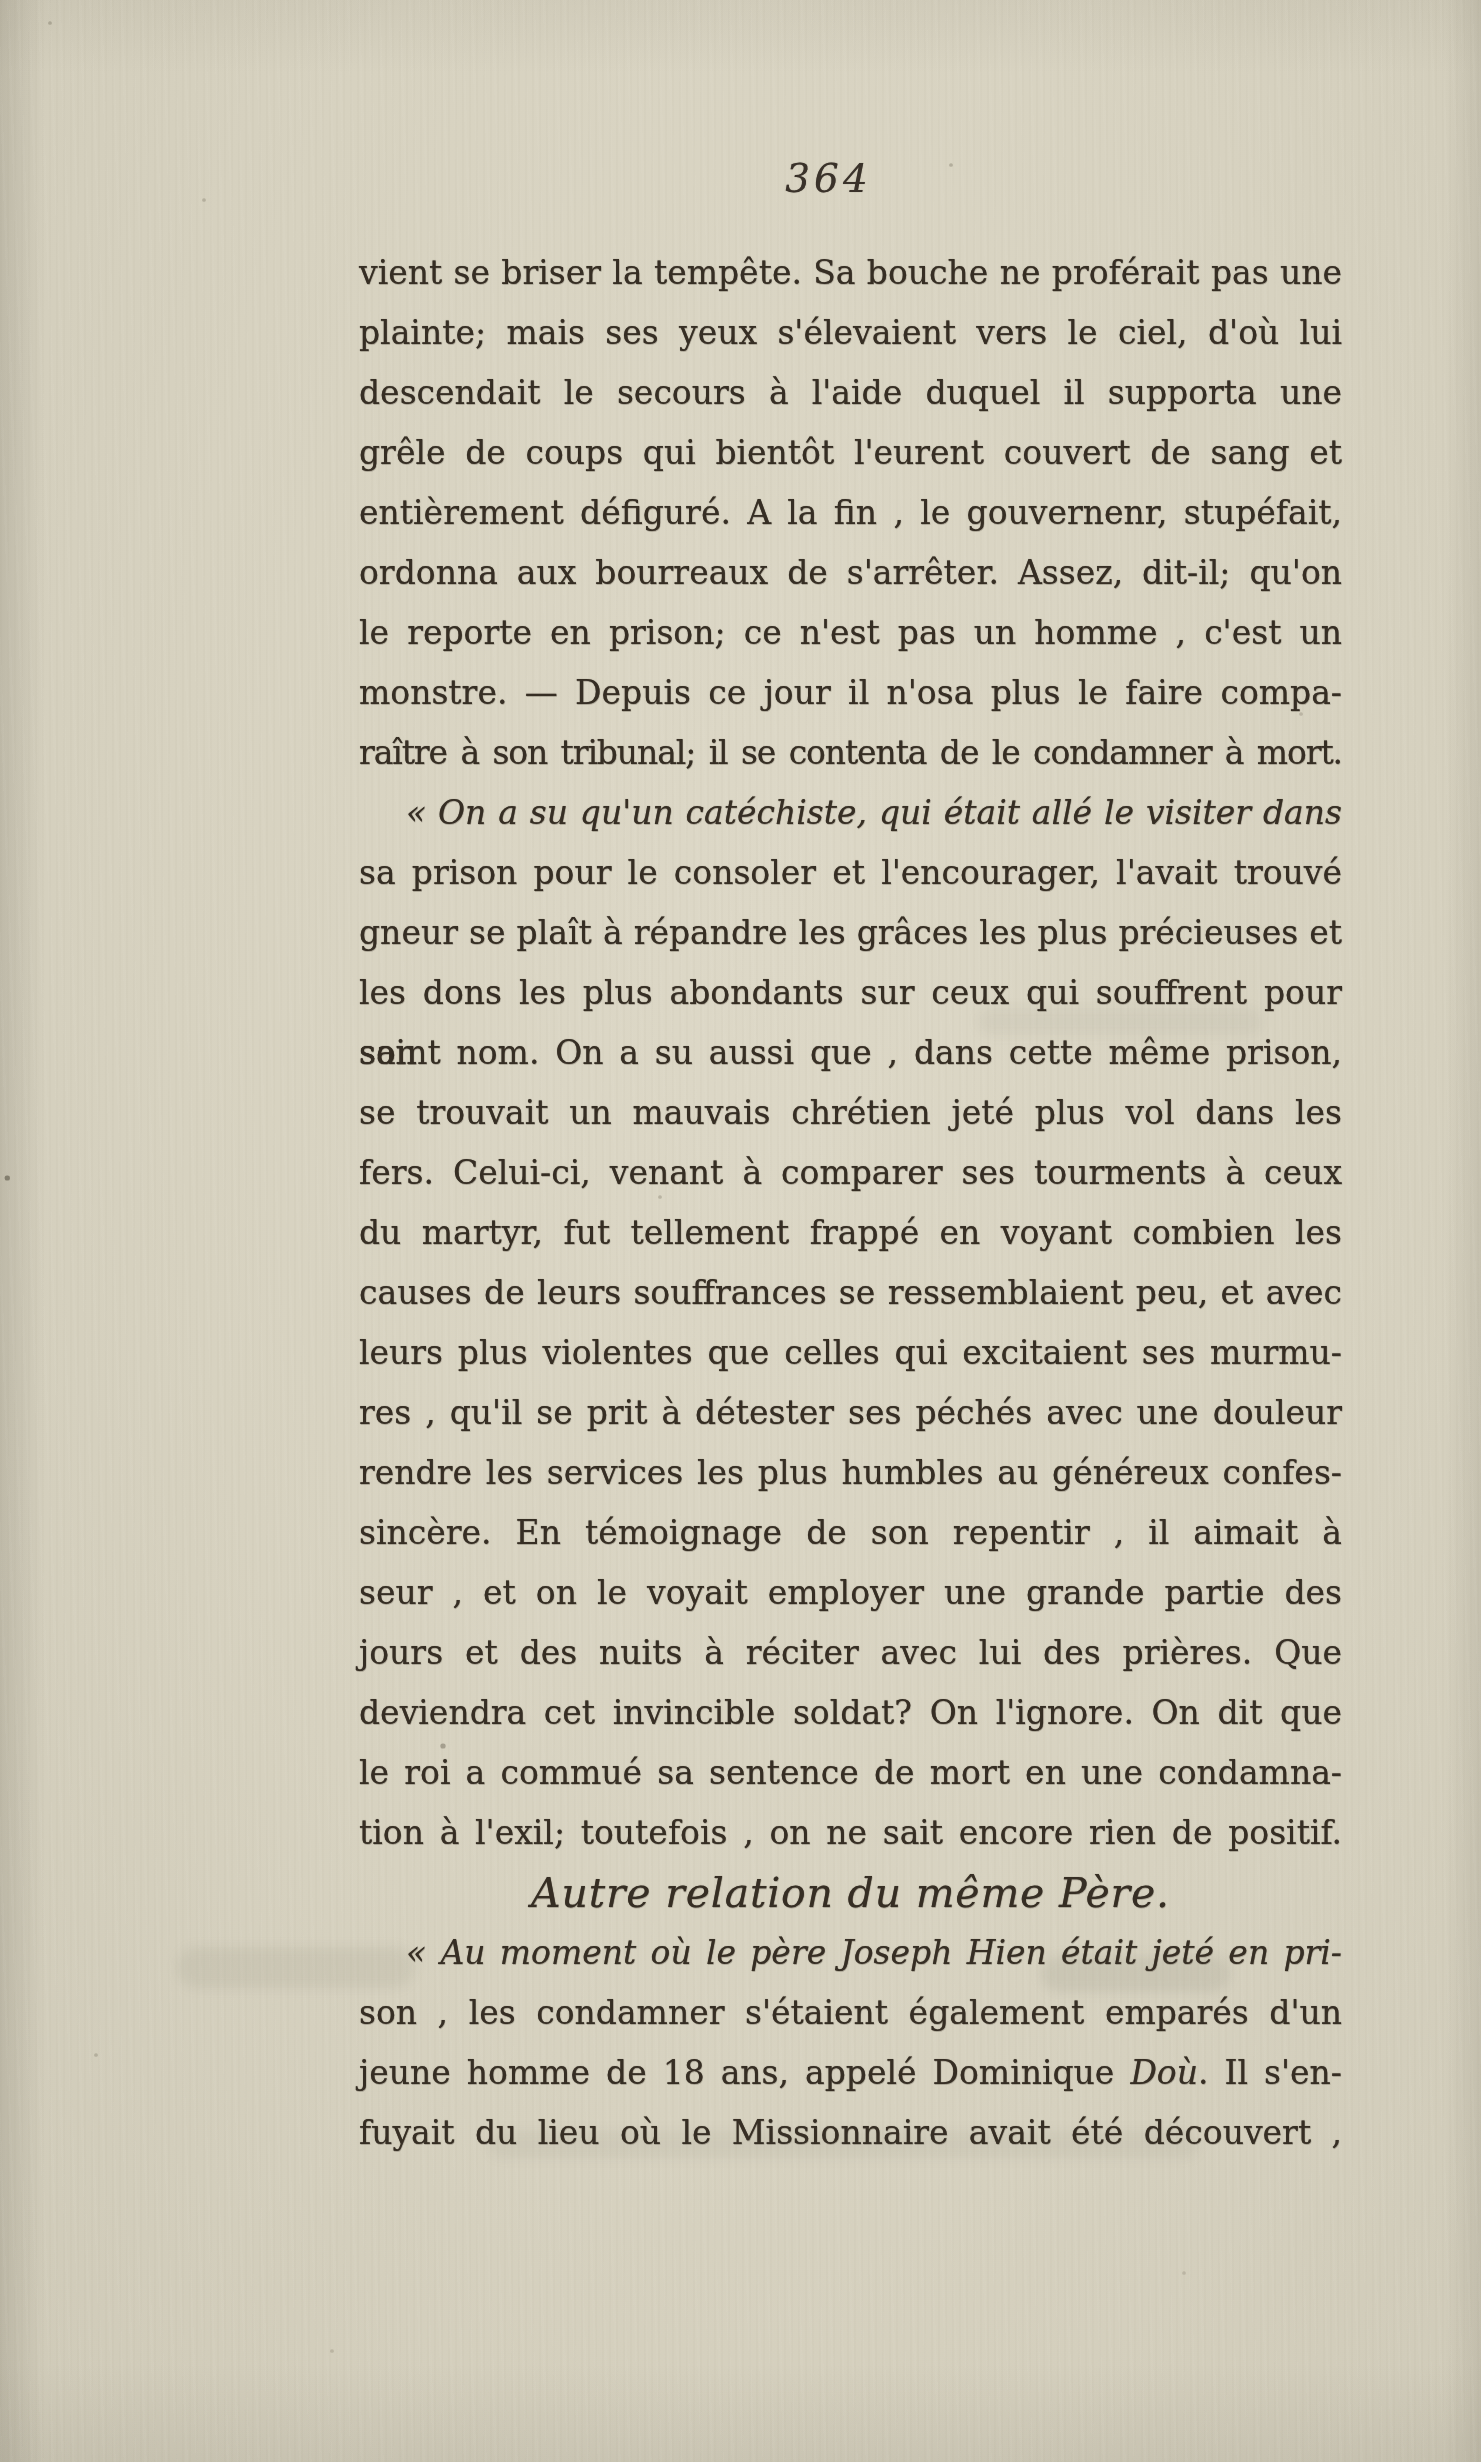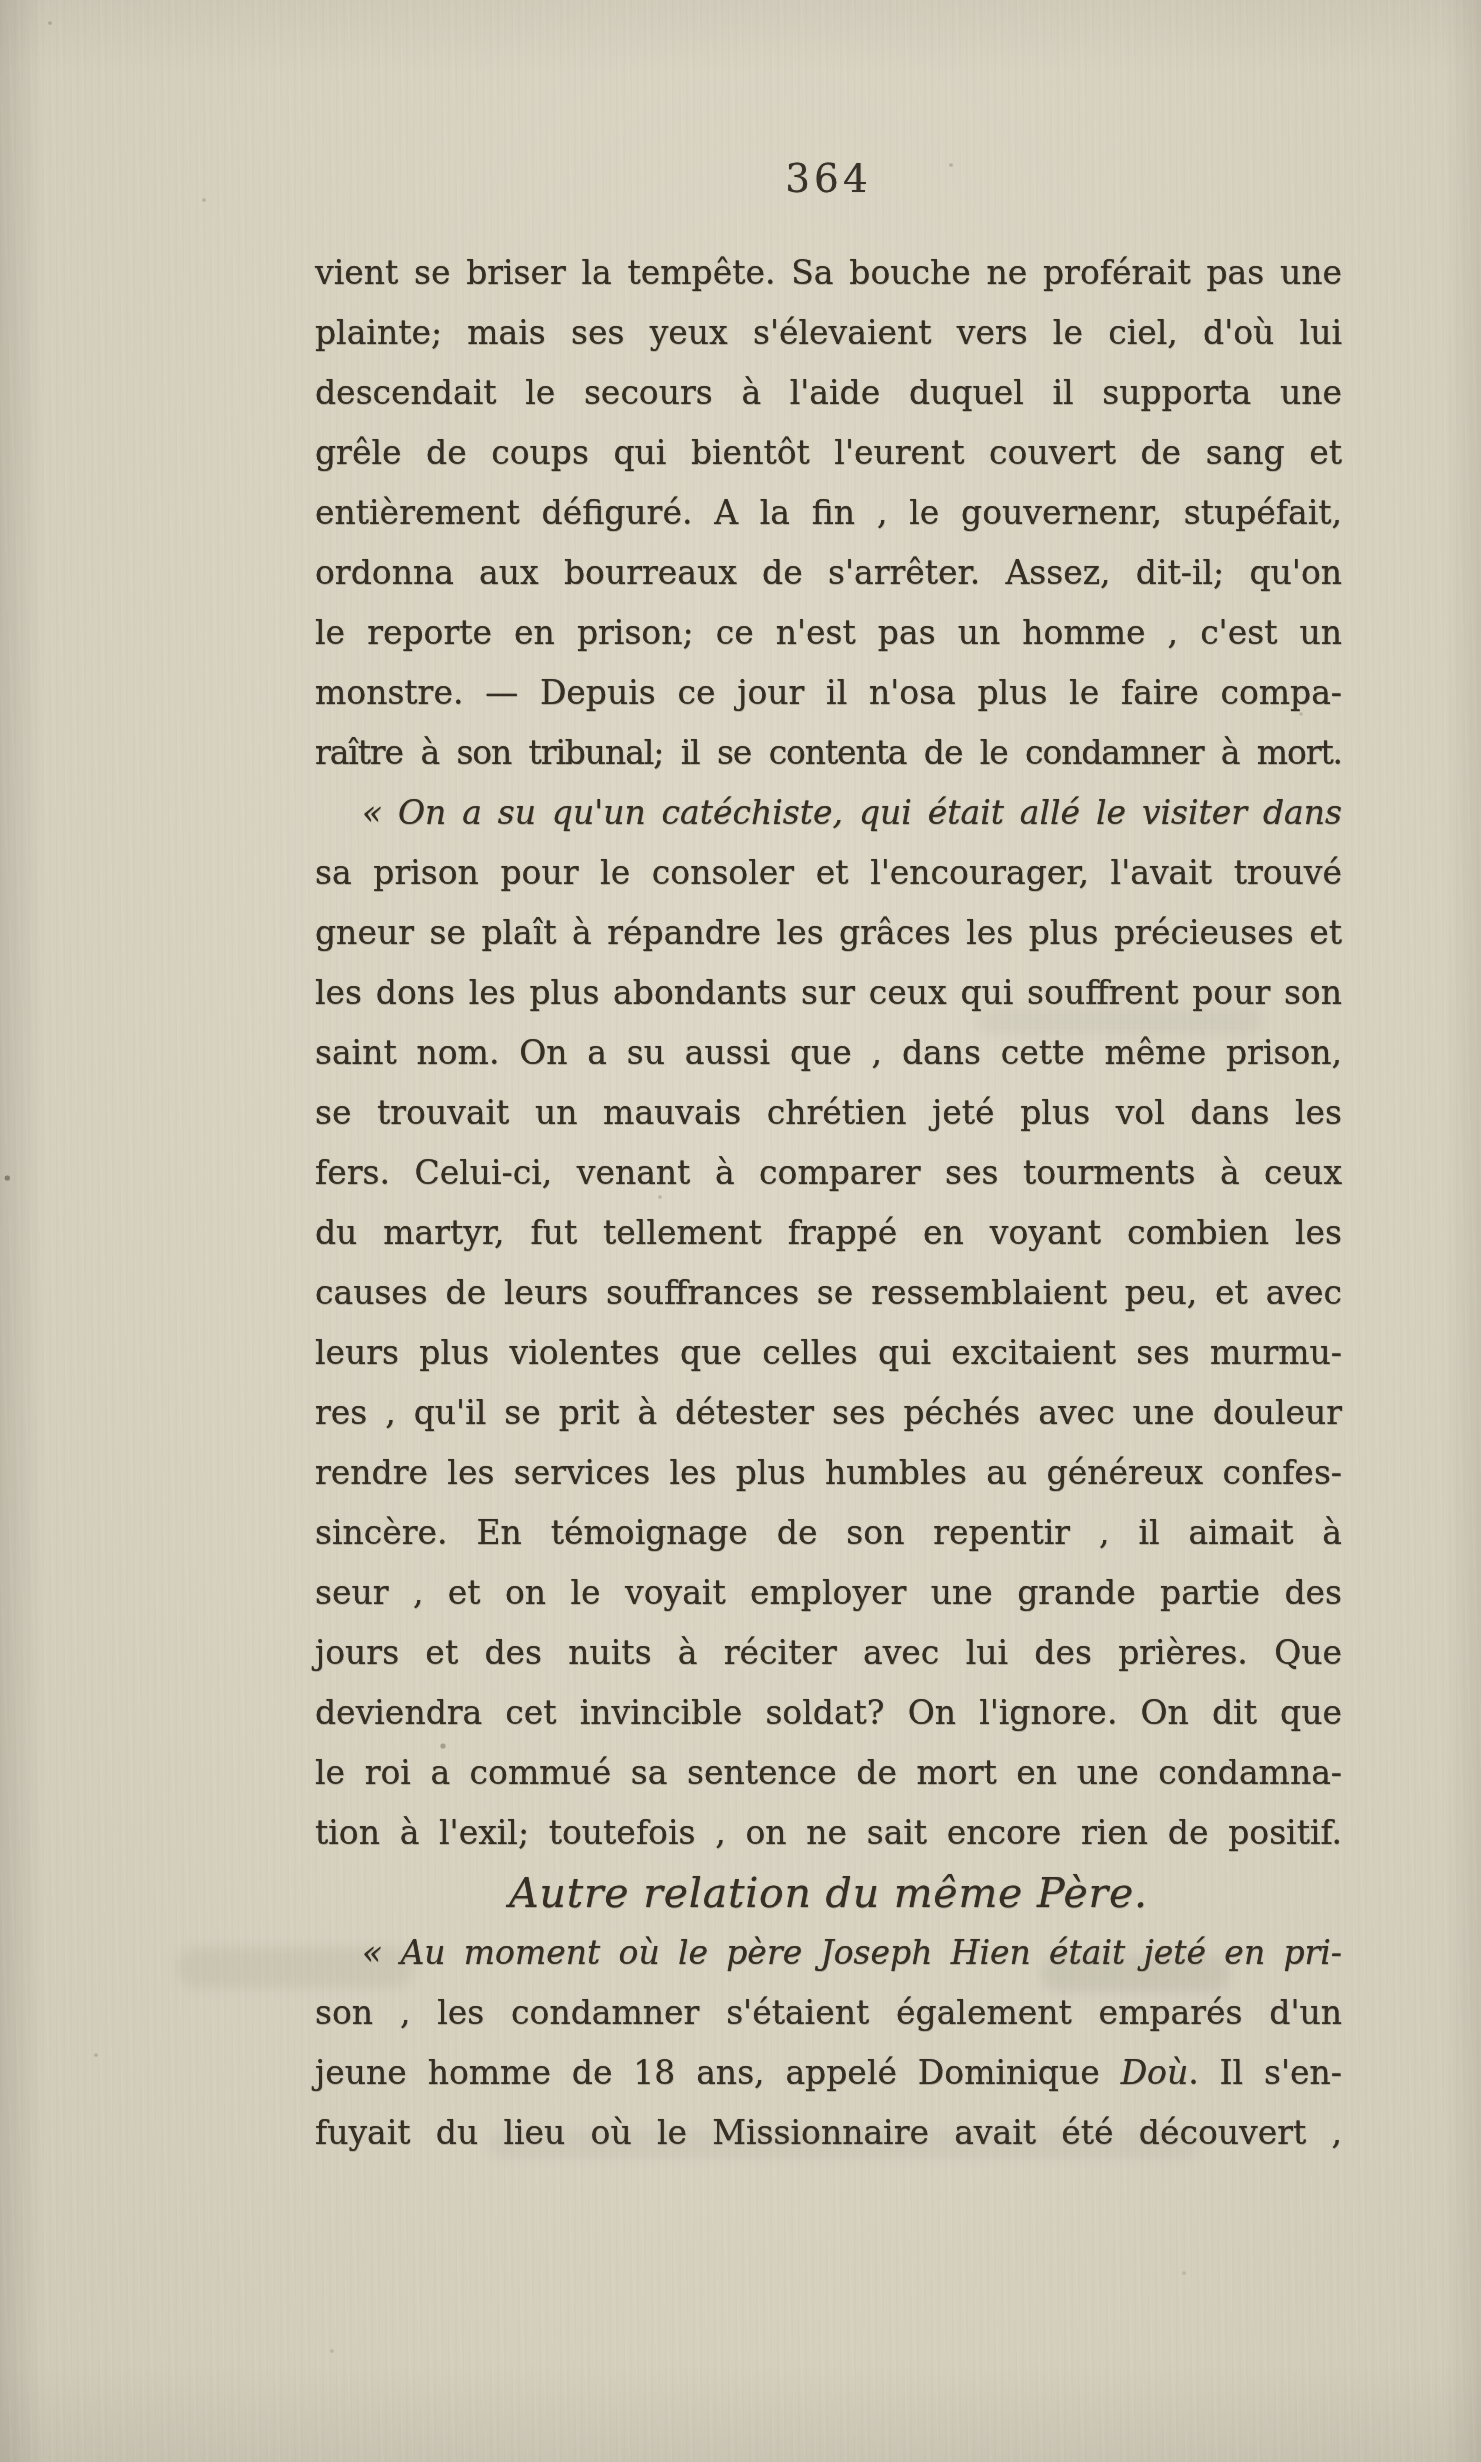--- a/index.html
+++ b/index.html
@@ -33,37 +33,39 @@
   .pagenum {
     position: absolute;
     left: 315px;
     top: 156px;
     width: 1027px;
     text-align: center;
     font-size: 39px;
     letter-spacing: 4px;
     color: #3a322a;
     text-shadow: 0 0 0.8px rgba(58,50,42,0.65);
+    font-style: italic;
   }
   .textblock {
     position: absolute;
     left: 315px;
     top: 243px;
     width: 1027px;
   }
   .line {
     height: 60px;
     line-height: 60px;
     font-size: 33px;
     text-align: justify;
     text-align-last: justify;
     text-justify: inter-word;
     white-space: normal;
     color: #362e24;
     text-shadow: 0 0 0.8px rgba(54,46,36,0.70), 0.5px 0.5px 0 rgba(54,46,36,0.22);
+    margin-left: 44px;
   }
   .indent { text-indent: 47px; font-style: italic; }
   .tight  { word-spacing: -5.5px; letter-spacing: -1.1px; }
   .heading {
     font-style: italic;
     text-align: center;
     text-align-last: center;
     font-size: 41px;
     letter-spacing: 0.8px;
   }

